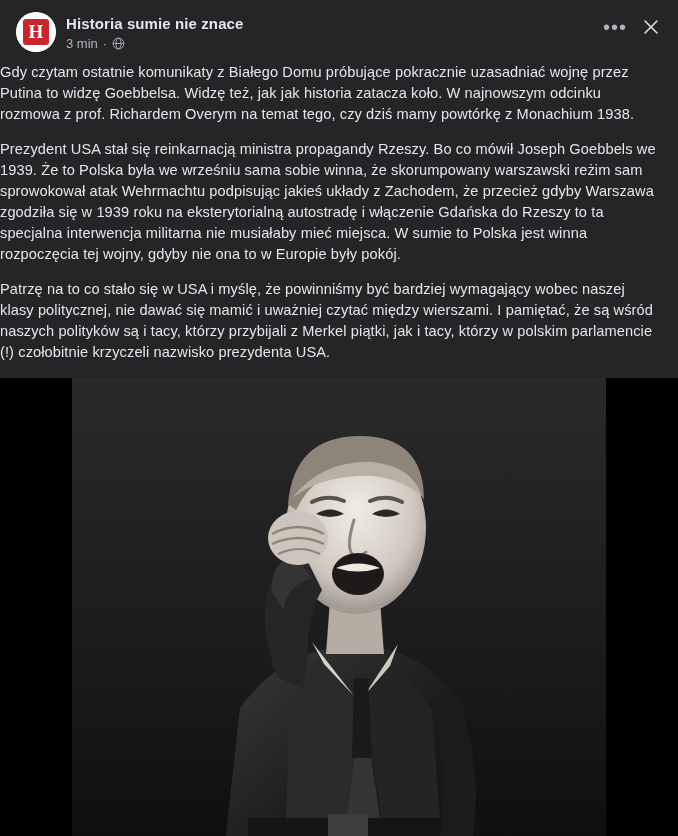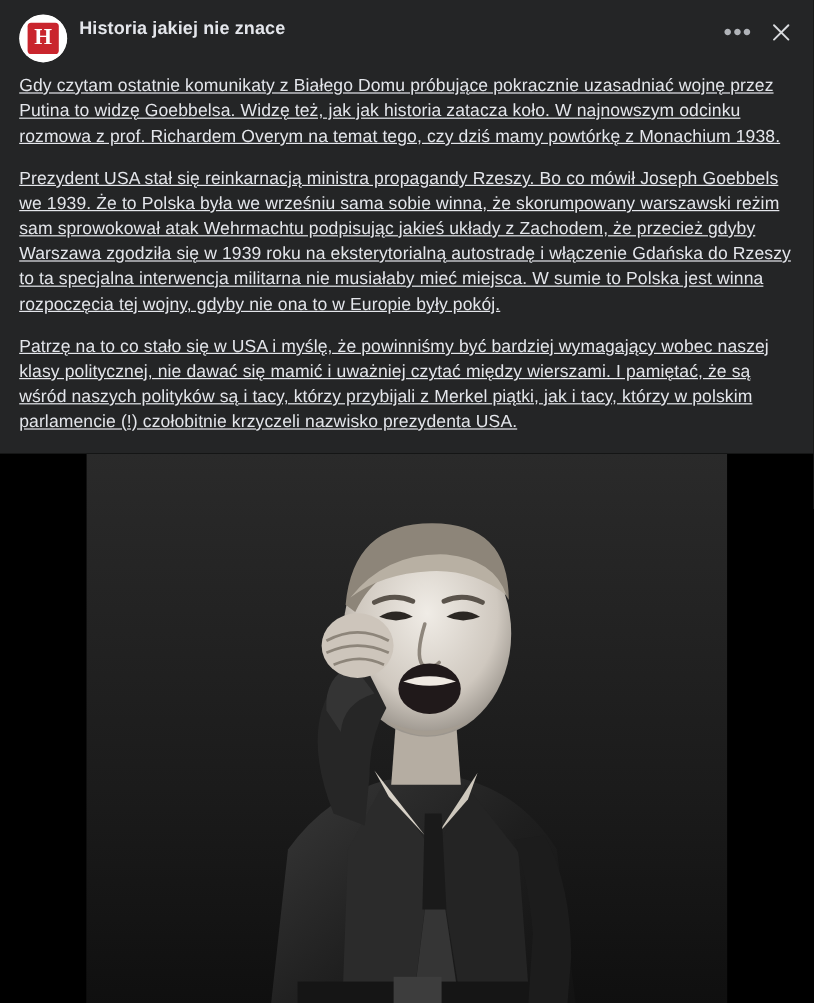--- a/index.html
+++ b/index.html
@@ -117,23 +117,22 @@
   }
   .close-icon {
     width: 22px;
     height: 22px;
     display: flex;
     align-items: center;
     justify-content: center;
     cursor: pointer;
   }
   .post-body {
-    padding: 4px 16px 0 16px;
+    padding: 4px 16px 0 0;
     box-sizing: border-box;
-    text-decoration: underline;
   }
   .para {
     font-size: 14.6px;
     line-height: 21px;
     color: #e4e6eb;
     margin: 0 0 14px 0;
     text-align: left;
     letter-spacing: 0.1px;
   }
   .para:last-child { margin-bottom: 15px; }
@@ -159,21 +158,32 @@
 
 <div class="post-card">
 
   <div class="post-header">
     <div class="avatar">
       <div class="avatar-inner">
         <div class="logo-mark">H</div>
       </div>
     </div>
     <div class="header-text">
-      <div class="page-name">Historia jakiej nie znace</div>
+      <div class="page-name">Historia sumie nie znace</div>
+      <div class="meta-row">
+        <span>3 min</span>
+        <span class="meta-sep">·</span>
+        <span class="globe-icon">
+          <svg width="13" height="13" viewBox="0 0 16 16" fill="none" xmlns="http://www.w3.org/2000/svg">
+            <circle cx="8" cy="8" r="6.6" stroke="#b0b3b8" stroke-width="1.2" fill="none"></circle>
+            <ellipse cx="8" cy="8" rx="3" ry="6.6" stroke="#b0b3b8" stroke-width="1.1" fill="none"></ellipse>
+            <line x1="1.6" y1="8" x2="14.4" y2="8" stroke="#b0b3b8" stroke-width="1.1"></line>
+          </svg>
+        </span>
+      </div>
     </div>
     <div class="header-actions">
       <div class="dots-icon">•••</div>
       <div class="close-icon">
         <svg width="20" height="20" viewBox="0 0 20 20" xmlns="http://www.w3.org/2000/svg">
           <line x1="4" y1="4" x2="16" y2="16" stroke="#d8dadd" stroke-width="1.6" stroke-linecap="round"></line>
           <line x1="16" y1="4" x2="4" y2="16" stroke="#d8dadd" stroke-width="1.6" stroke-linecap="round"></line>
         </svg>
       </div>
     </div>

